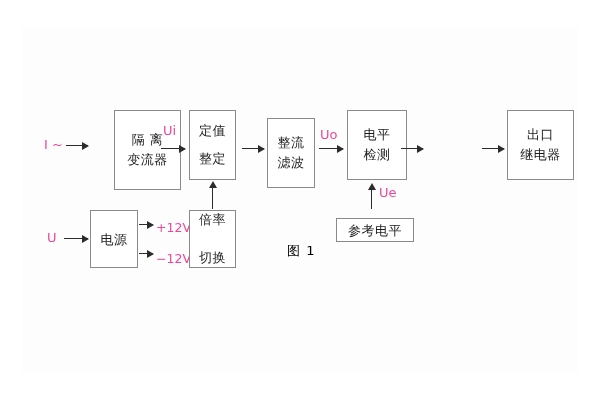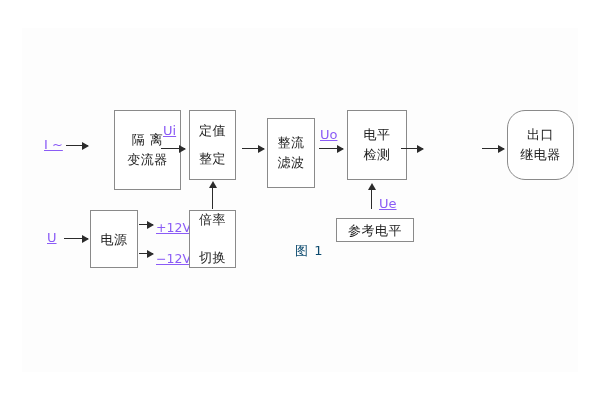--- a/index.html
+++ b/index.html
@@ -48,37 +48,35 @@
   }
   .block .ln {
     display: block;
   }
   .block.one-line {
     line-height: 1;
   }
 
   .label {
     position: absolute;
-    color: #8b5cf6;
+    color: #ec4899;
     font-size: 13px;
     white-space: nowrap;
     line-height: 1;
-    text-decoration: underline;
   }
   .label.small {
     font-size: 12.5px;
   }
   .caption {
     position: absolute;
-    color: #0c4a6e;
+    color: #000000;
     font-size: 13px;
     white-space: nowrap;
     line-height: 1;
     letter-spacing: 1px;
-    margin-left: 8px;
   }
 
   
   .arrow-h {
     position: absolute;
     height: 1px;
     background: #2b2b2b;
   }
   .arrow-h::after {
     content: "";
@@ -147,21 +145,21 @@
   <div class="block" style="left:347px; top:110px; width:60px; height:70px;">
     <span class="ln">电平</span>
     <span class="ln">检测</span>
   </div>
 
   <div class="arrow-h" style="left:401px; top:148px; width:22px;"></div>
 
 
   <div class="arrow-h" style="left:482px; top:148px; width:22px;"></div>
 
-  <div class="block" style="left:507px; top:110px; width:67px; height:70px;border-radius:18px;">
+  <div class="block" style="left:507px; top:110px; width:67px; height:70px;">
     <span class="ln">出口</span>
     <span class="ln">继电器</span>
   </div>
 
   <div class="label" style="left:47px; top:231px;">U</div>
 
   <div class="arrow-h" style="left:64px; top:238px; width:24px;"></div>
 
   <div class="block one-line" style="left:90px; top:210px; width:48px; height:58px;justify-content:center;">
     <span class="ln">电源</span>
@@ -174,21 +172,21 @@
   <div class="label small" style="left:156px; top:253px;">−12V</div>
 
   <div class="arrow-up" style="left:212px; top:187px; height:22px;"></div>
 
   <div class="block" style="left:189px; top:210px; width:47px; height:58px;gap:17px;">
     <span class="ln">倍率</span>
     <span class="ln">切换</span>
   </div>
 
   <div class="arrow-up" style="left:371px; top:189px; height:20px;"></div>
-  <div class="label" style="left:379px; top:197px;">Ue</div>
+  <div class="label" style="left:379px; top:186px;">Ue</div>
 
   <div class="block one-line" style="left:336px; top:218px; width:78px; height:24px;">
     <span class="ln">参考电平</span>
   </div>
 
   <div class="caption" style="left:287px; top:244px;">图 1</div>
 
 </div>
 
 </body></html>

